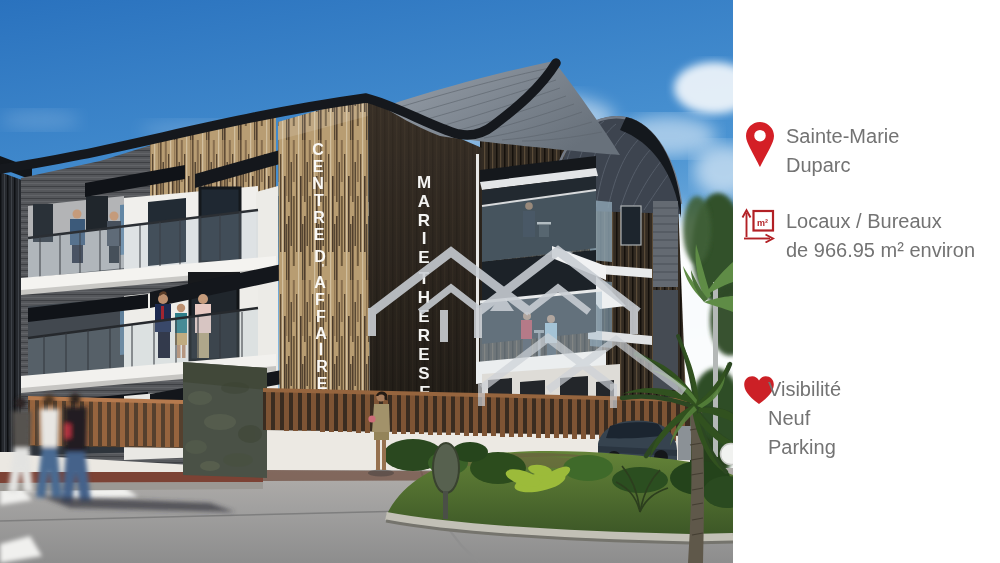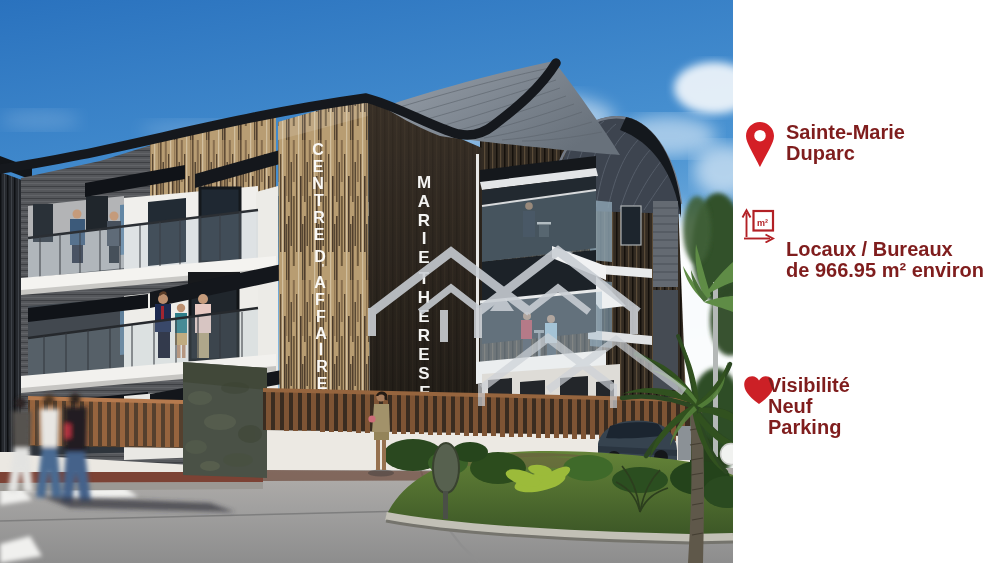--- a/index.html
+++ b/index.html
@@ -1,18 +1,18 @@
 <!DOCTYPE html>
 <html><head>
 <meta charset="utf-8">
 <style>
   html,body{margin:0;padding:0;width:1000px;height:563px;background:#fff;overflow:hidden;}
   body{font-family:"Liberation Sans",sans-serif;position:relative;}
   .photo{position:absolute;left:0;top:0;width:733px;height:563px;}
-  .txt{position:absolute;font-weight:bold;color:#7f1d1d;font-size:20px;line-height:21px;letter-spacing:0px;white-space:nowrap;}
+  .txt{position:absolute;font-weight:normal;color:#737373;font-size:20px;line-height:29px;letter-spacing:0px;white-space:nowrap;}
 </style>
 </head>
 <body>
 
 <div class="photo">
 <svg width="733" height="563" viewBox="0 0 733 563" xmlns="http://www.w3.org/2000/svg">
 <defs>
   <linearGradient id="skyg" x1="0" y1="0" x2="0.25" y2="1">
     <stop offset="0" stop-color="#2a72be"></stop>
     <stop offset="0.5" stop-color="#4a93d2"></stop>
@@ -711,19 +711,19 @@
   <g stroke="#b22025" stroke-width="1.9" fill="none">
     <rect x="12.5" y="5" width="19.5" height="19.5" stroke-width="2.2"></rect>
     <path d="M5.5 31 L5.5 7"></path>
     <path d="M1.5 11.5 L5.5 4.2 L9.5 11.5"></path>
     <path d="M3 32.5 L29 32.5"></path>
     <path d="M24.5 28.5 L32 32.5 L24.5 36.5"></path>
   </g>
   <text x="21.5" y="20" font-size="9" font-weight="bold" fill="#b22025" text-anchor="middle" font-family="Liberation Sans,sans-serif">m²</text>
 </svg>
 
-<div class="txt" style="left:786px;top:207px;margin-top:32px;">Locaux / Bureaux<br>de 966.95 m² environ</div>
+<div class="txt" style="left:786px;top:207px;">Locaux / Bureaux<br>de 966.95 m² environ</div>
 
 <svg style="position:absolute;left:743px;top:375px" width="32" height="30" viewBox="0 0 32 30">
   <path d="M16 29 C4.5 21 1.2 14.5 1.2 9.3 C1.2 4.6 4.8 1.2 9.2 1.2 C12.1 1.2 14.7 2.9 16 5.5 C17.3 2.9 19.9 1.2 22.8 1.2 C27.2 1.2 30.8 4.6 30.8 9.3 C30.8 14.5 27.5 21 16 29 Z" fill="#cc2026"></path>
 </svg>
 
 <div class="txt" style="left:768px;top:375px;">Visibilité<br>Neuf<br>Parking</div>
 
 </body></html>

